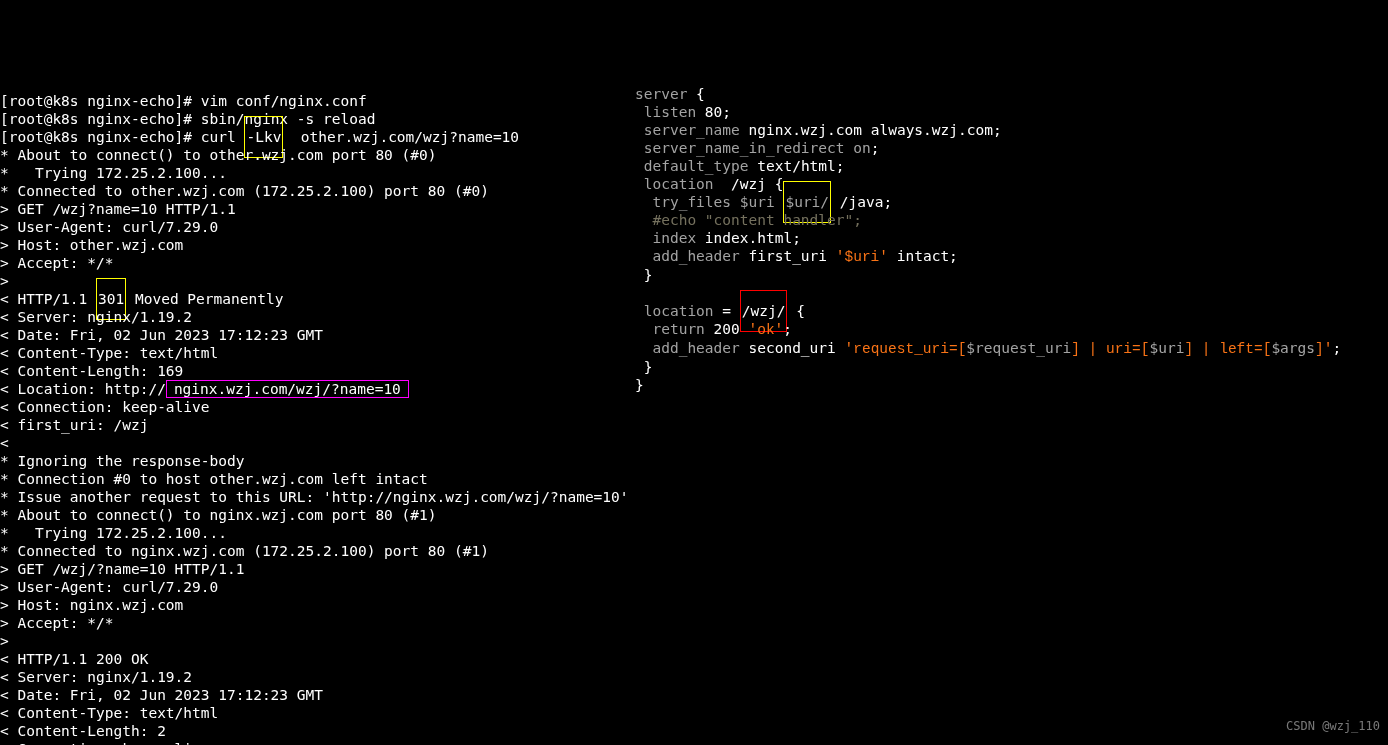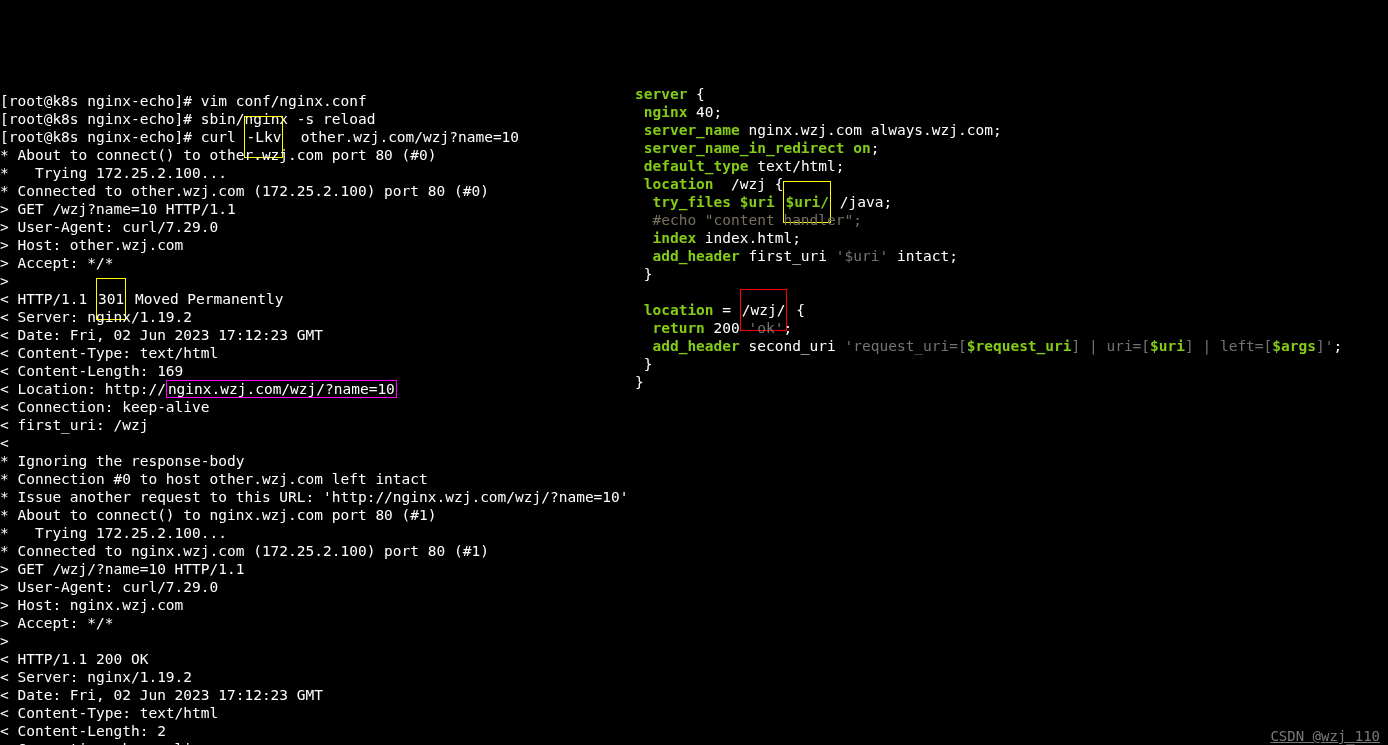--- a/index.html
+++ b/index.html
@@ -9,44 +9,43 @@
       font-size: 14.5px;
       margin: 0;
       padding: 2px 0 0 0;
       line-height: 18px;
       white-space: pre;
       position: relative;
       width: 1388px;
       height: 745px;
       overflow: hidden;
     }
-    .orange { color: #84cc16; font-weight: bold; }
+    .orange { color: #a3a3a3; }
     .comment { color: #75715e; }
-    .string { color: #737373; }
+    .string { color: #f97316; font-family: Liberation Mono, monospace; }
 
     .box-yellow { border: 1.5px solid #ffff00; padding: 12px 1px; }
-    .box-magenta { border: 1.5px solid #ff00ff; padding: 0 1px; }
+    .box-magenta { border: 1.5px solid #ff00ff; padding: 0 7px; }
     .box-red { border: 1.5px solid #ff0000; padding: 12px 1px; }
 
     #nginx-conf {
       position: absolute;
       left: 635px;
       top: 67px;
       white-space: pre;
       font-size: 14.5px;
       line-height: 18px;
     }
 
     .watermark {
       position: absolute;
       right: 8px;
-      bottom: 2px;
+      bottom: 12px;
       color: rgba(200,200,200,0.6);
-      font-size: 14px;
-      text-decoration: underline;
+      font-size: 12px;
     }
   </style>
 </head>
 <body>
 
 
 
 <div id="terminal">
 <span><span>[root@k8s nginx-echo]# </span><span>vim conf/nginx.conf</span></span>
 <span><span>[root@k8s nginx-echo]# </span><span>sbin/nginx -s reload</span></span>
@@ -86,21 +85,21 @@
 <span>&lt; Content-Length: 2</span>
 <span>&lt; Connection: keep-alive</span>
 
 
 
 
 </div>
 
 <div id="nginx-conf">
 <span class="orange">server</span><span> {</span>
-<span class="orange"> nginx</span><span> 40;</span>
+<span class="orange"> listen</span><span> 80;</span>
 <span class="orange"> server_name</span><span> nginx.wzj.com always.wzj.com;</span>
 <span class="orange"> server_name_in_redirect</span><span class="orange"> on</span><span>;</span>
 <span class="orange"> default_type</span><span> text/html;</span>
 <span class="orange"> location</span><span>  /wzj {</span>
 <span class="orange">  try_files</span><span class="orange"> $uri</span> <span class="box-yellow"><span class="orange">$uri/</span></span><span> /java;</span>
 <span class="comment">  #echo "content handler";</span>
 <span class="orange">  index</span><span> index.html;</span>
 <span class="orange">  add_header</span><span> first_uri</span><span class="string"> '$uri'</span><span> intact;</span>
 <span> }</span>
 

